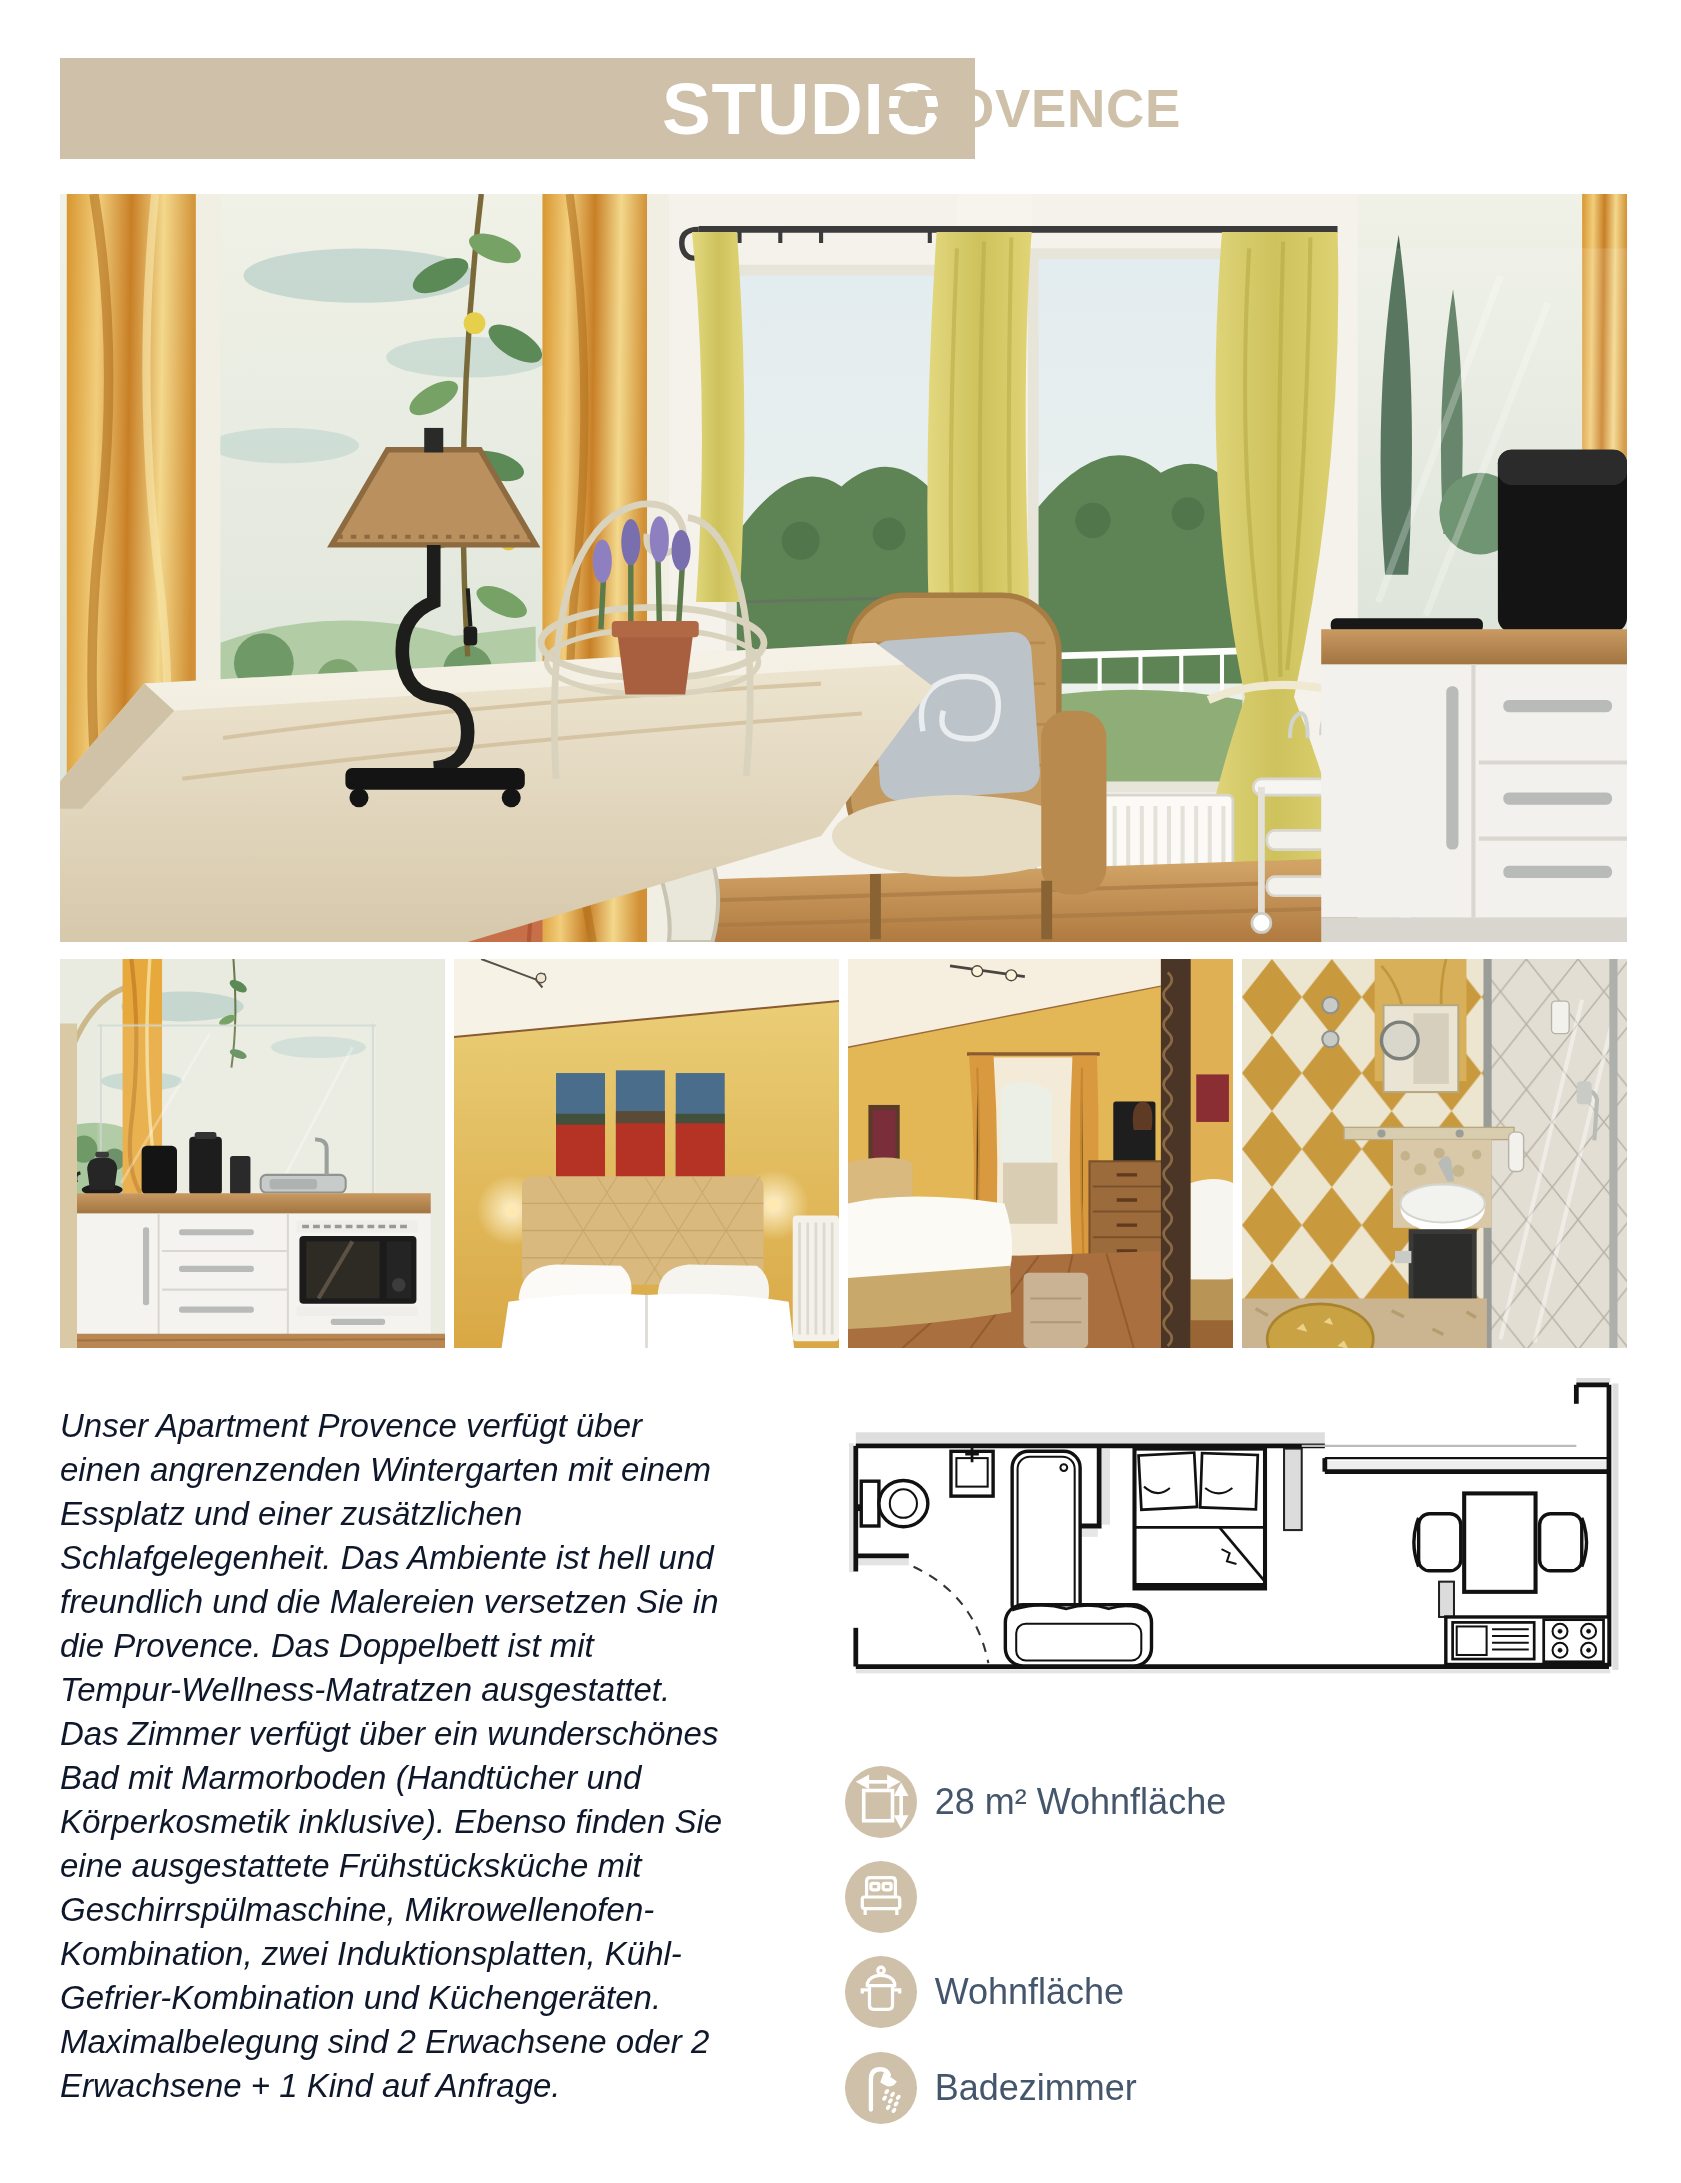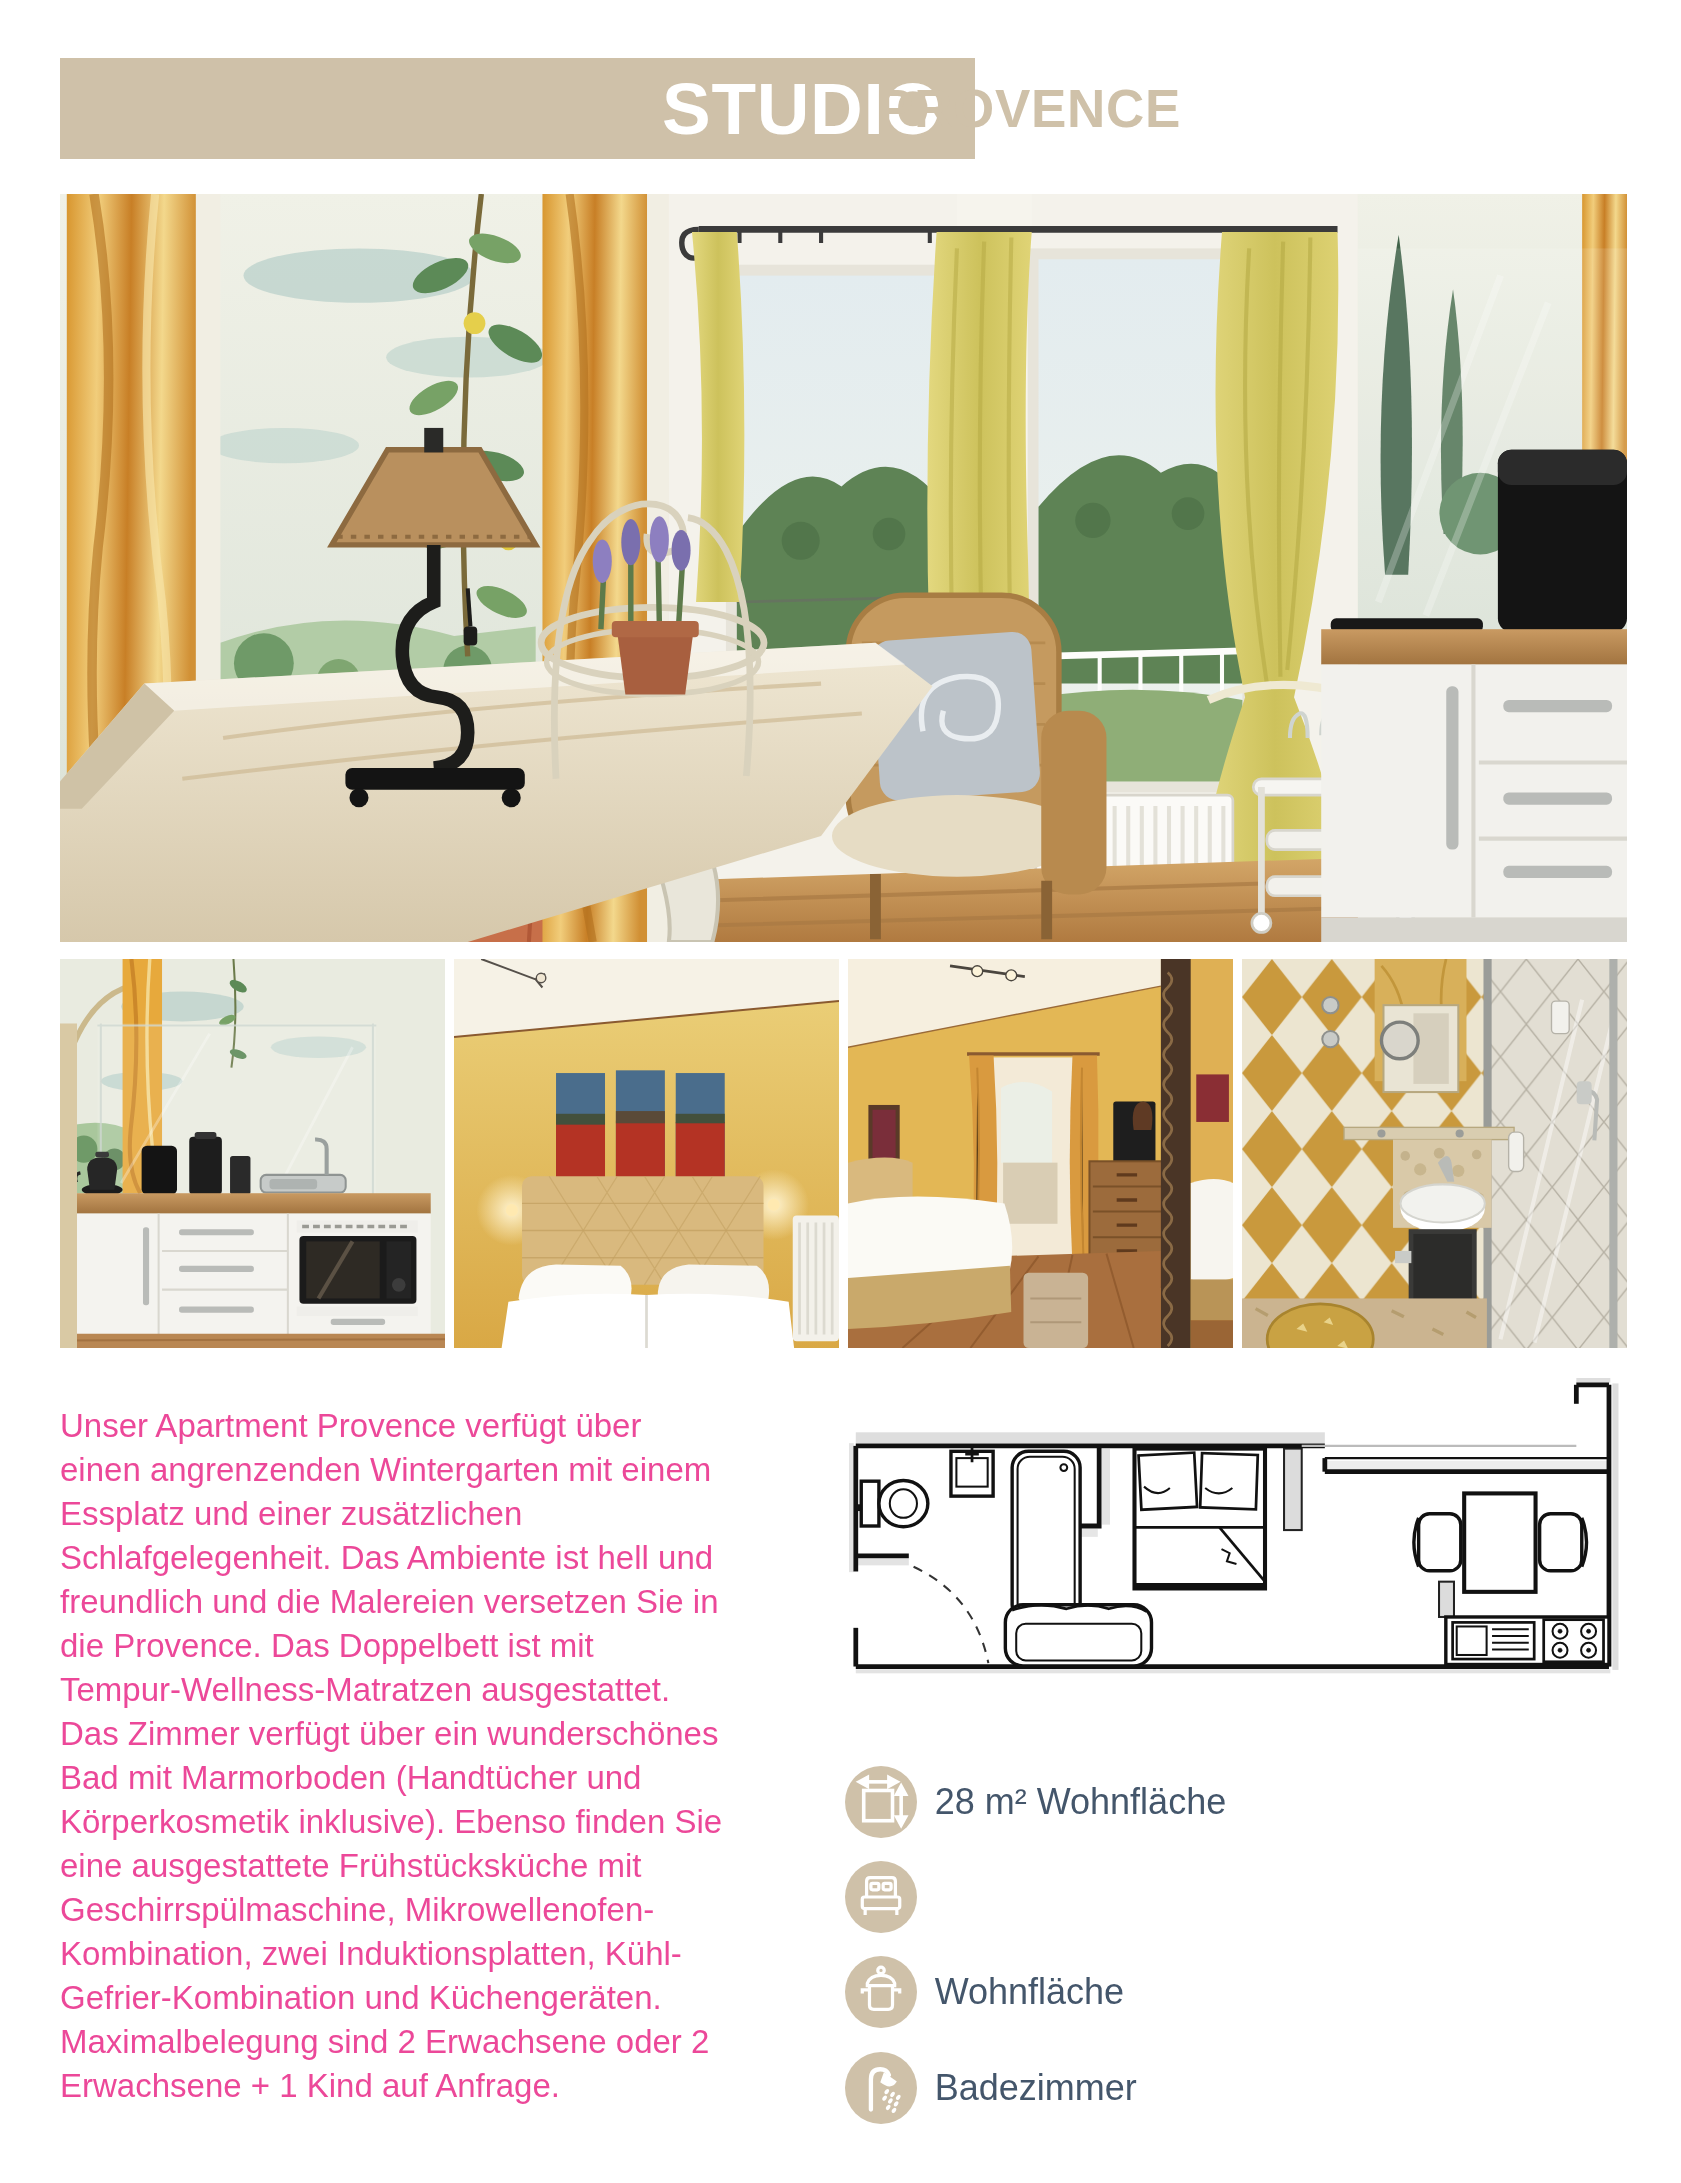--- a/index.html
+++ b/index.html
@@ -15,21 +15,21 @@
 
   
   figure{margin:0;padding:0;}
   .hero{position:absolute;left:60px;top:194px;width:1567px;height:748px;overflow:hidden;}
   .thumb{position:absolute;top:959px;width:385px;height:389px;overflow:hidden;}
   .thumb svg,.hero svg{display:block;width:100%;height:100%;}
   .t1{left:60px;} .t2{left:454px;} .t3{left:848px;} .t4{left:1242px;}
 
   
   .desc{position:absolute;left:60px;top:1371px;width:815px;
-        font-size:33px;line-height:44px;color:#ec4899;white-space:pre-line;}
+        font-size:33px;line-height:44px;color:#0f172a;white-space:pre-line;font-style:italic;}
 
   
   .floorplan{position:absolute;left:849px;top:1378px;width:779px;height:296px;}
   .floorplan svg{display:block;width:100%;height:100%;}
 
   
   .features{list-style:none;margin:0;padding:0;}
   .feature{position:absolute;left:845px;height:72px;display:flex;align-items:center;gap:17.7px;}
   .f1{top:1766px;} .f2{top:1861px;} .f3{top:1956px;} .f4{top:2052px;align-items:center;}
   .feature .ficon{width:72px;height:72px;flex:0 0 auto;}

